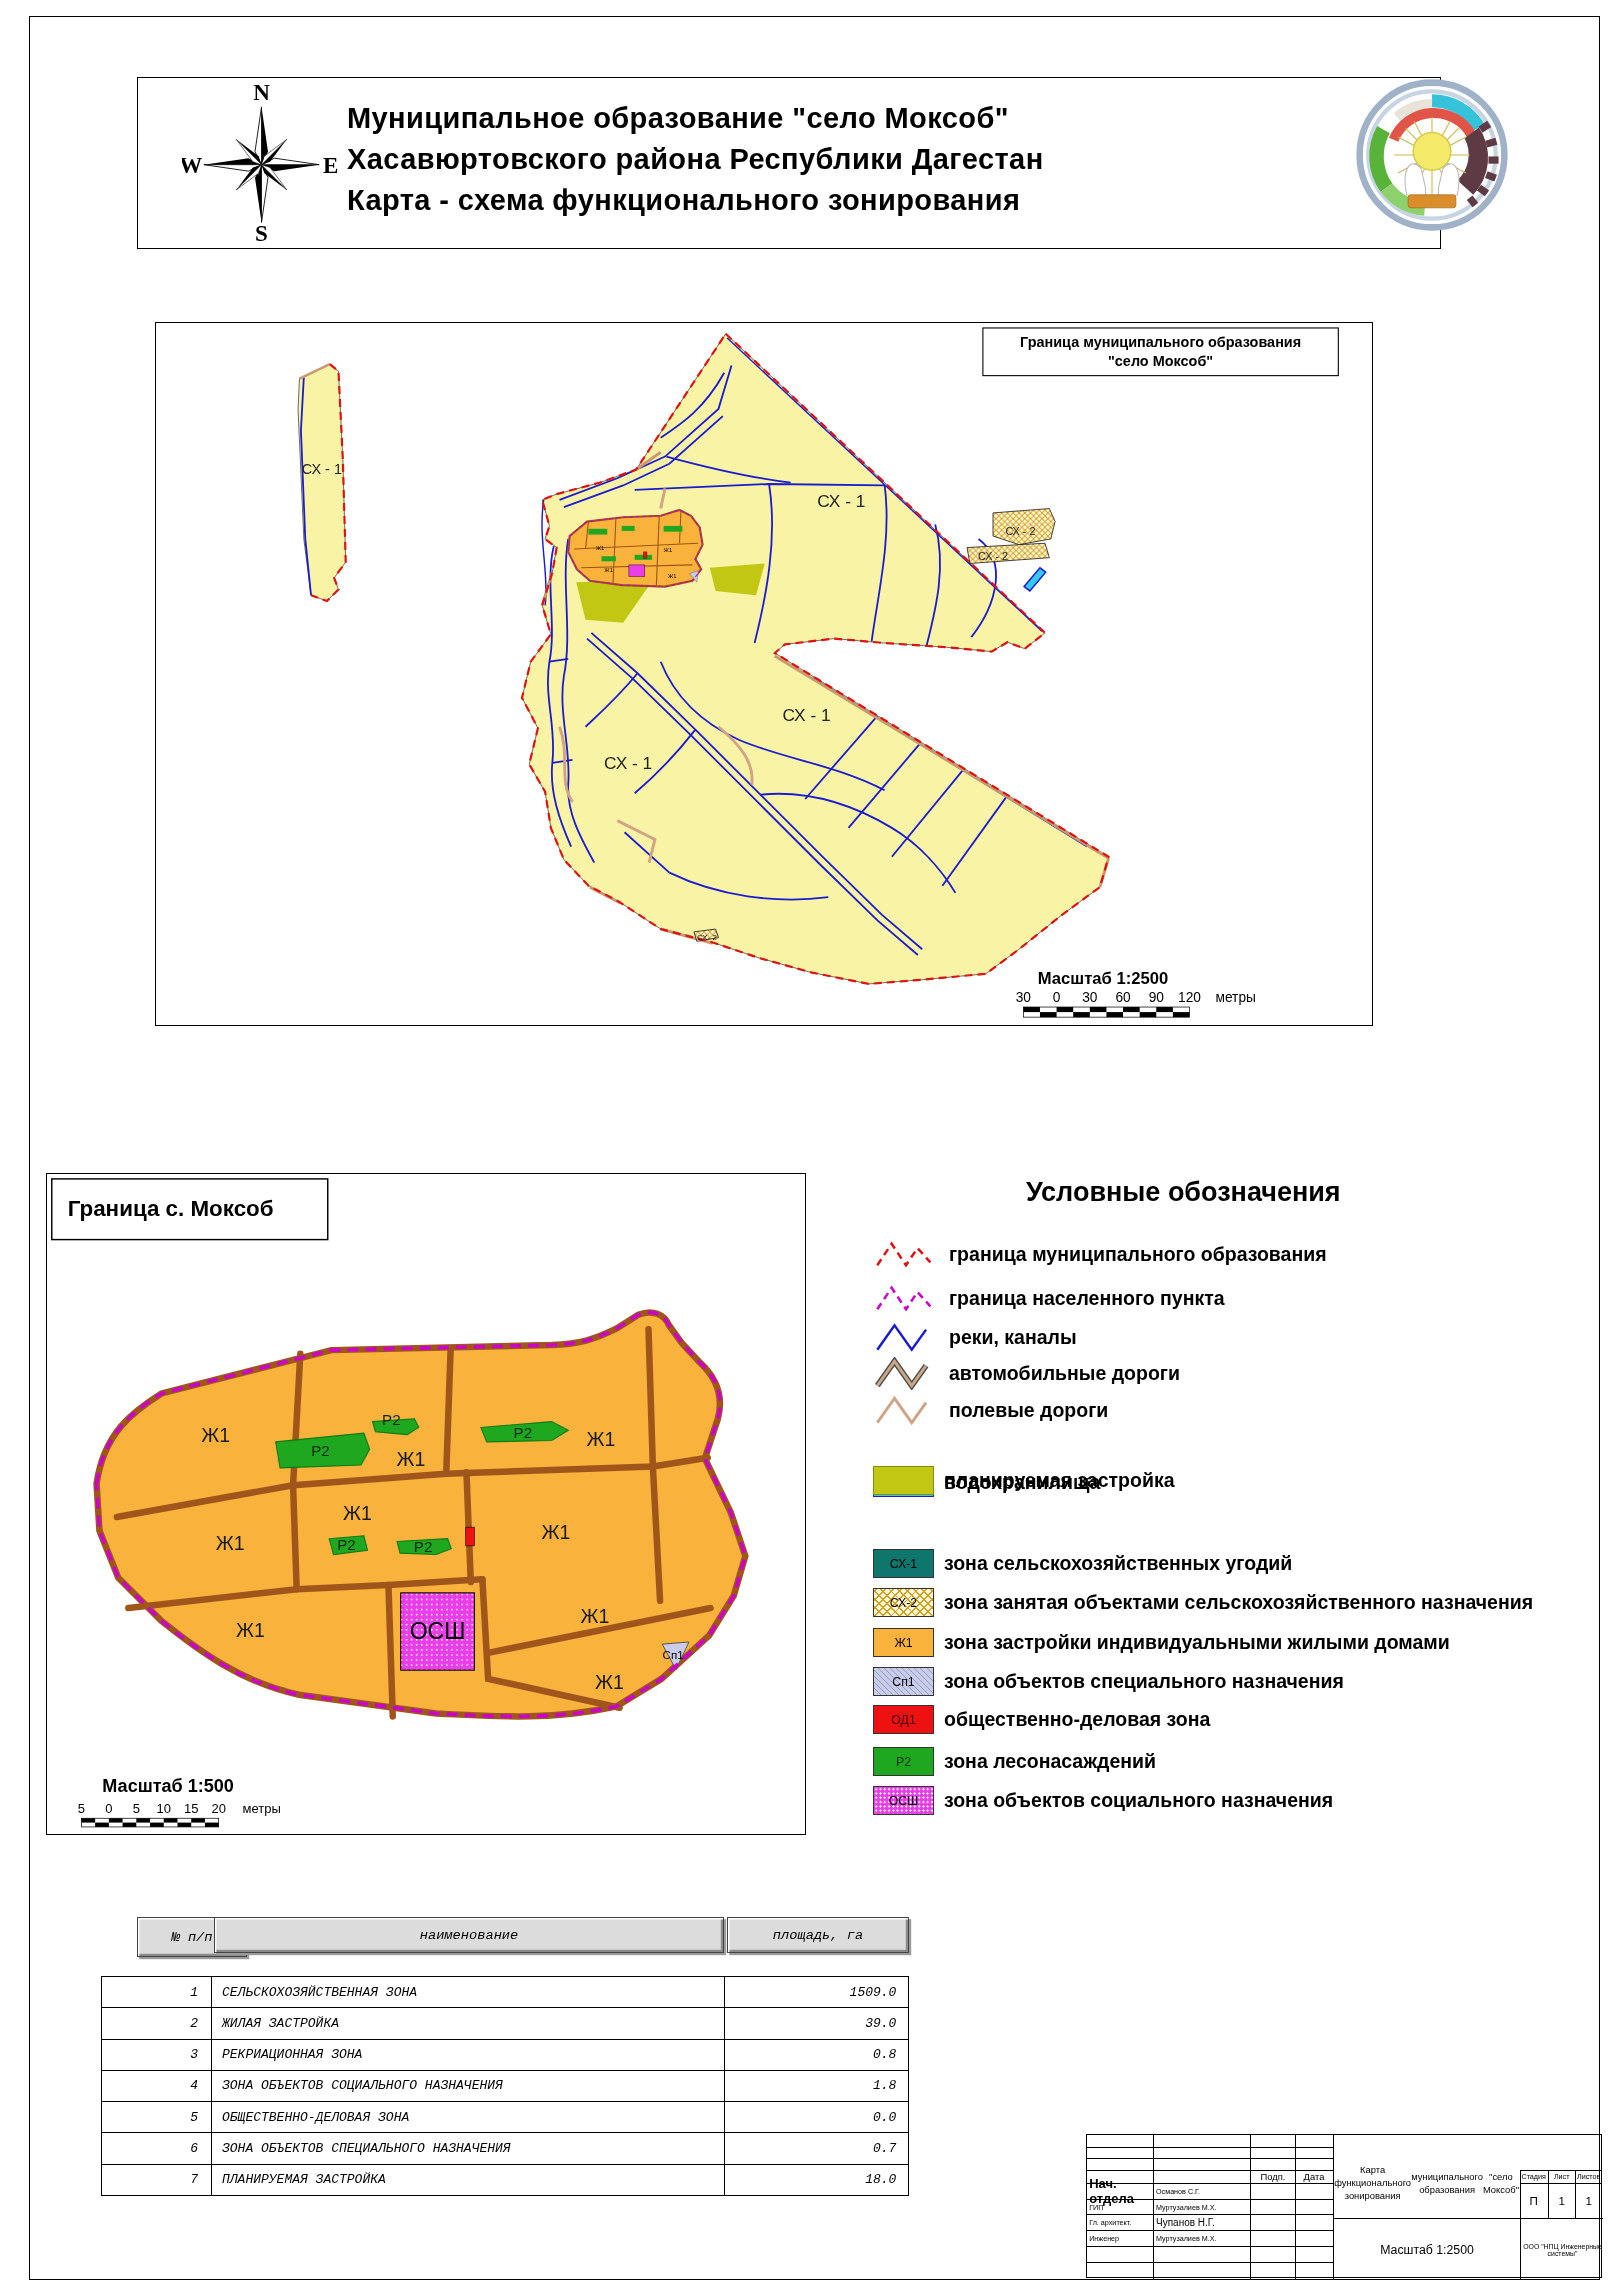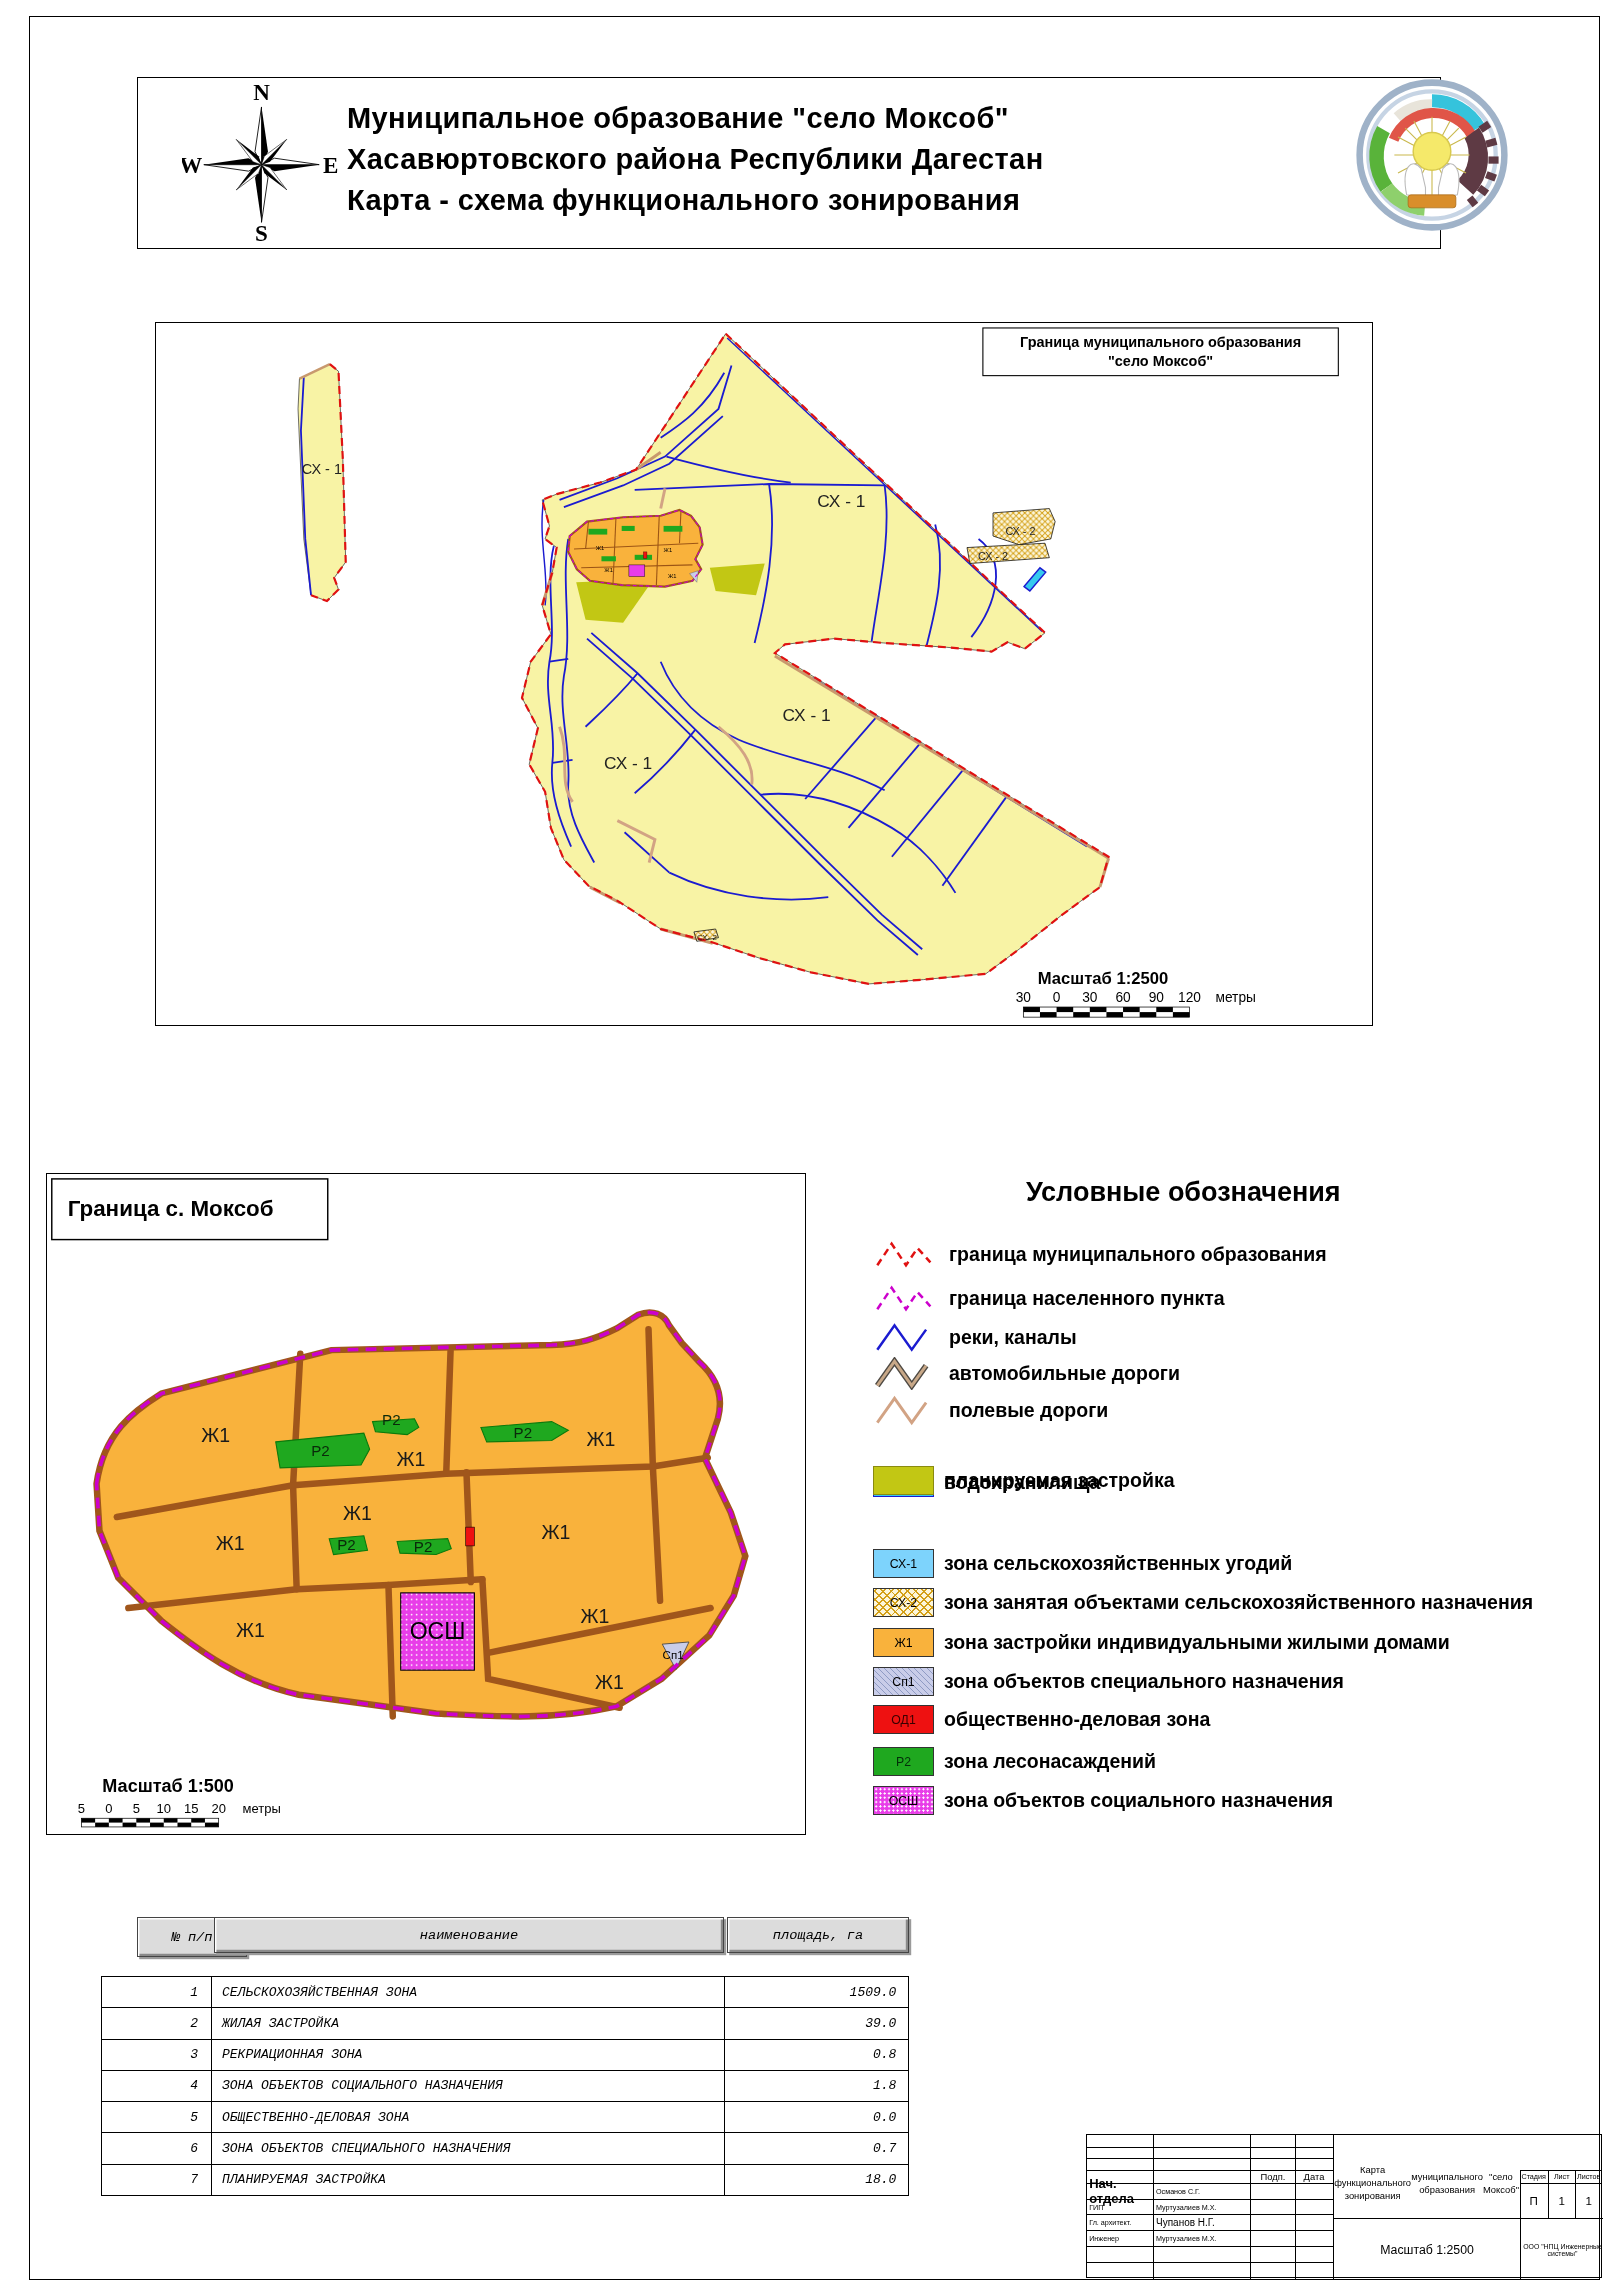--- a/index.html
+++ b/index.html
@@ -365,21 +365,21 @@
   <div class="leg-row" style="top:1427px;margin-top:38px;">
     <span class="leg-box" style="background:#35c9ee;border:1.4px solid #1b1bd0;"></span>
     <span class="leg-txt">водохранилища</span>
   </div>
   <div class="leg-row" style="top:1463px;">
     <span class="leg-box" style="background:#c2c714;border:0.7px solid #8a8a10;"></span>
     <span class="leg-txt">планируемая застройка</span>
   </div>
 
   <div class="leg-row" style="top:1546px;">
-    <span class="leg-box" style="background:#7dd3fc;">
+    <span class="leg-box" style="background:#0f766e;">
         <span>СХ-1</span>
       </span>
     <span class="leg-txt">зона сельскохозяйственных угодий</span>
   </div>
   <div class="leg-row" style="top:1585px;">
     <span class="leg-box hatch-sx2">
         <span>СХ-2</span>
       </span>
     <span class="leg-txt">зона занятая объектами сельскохозяйственного назначения</span>
   </div>

